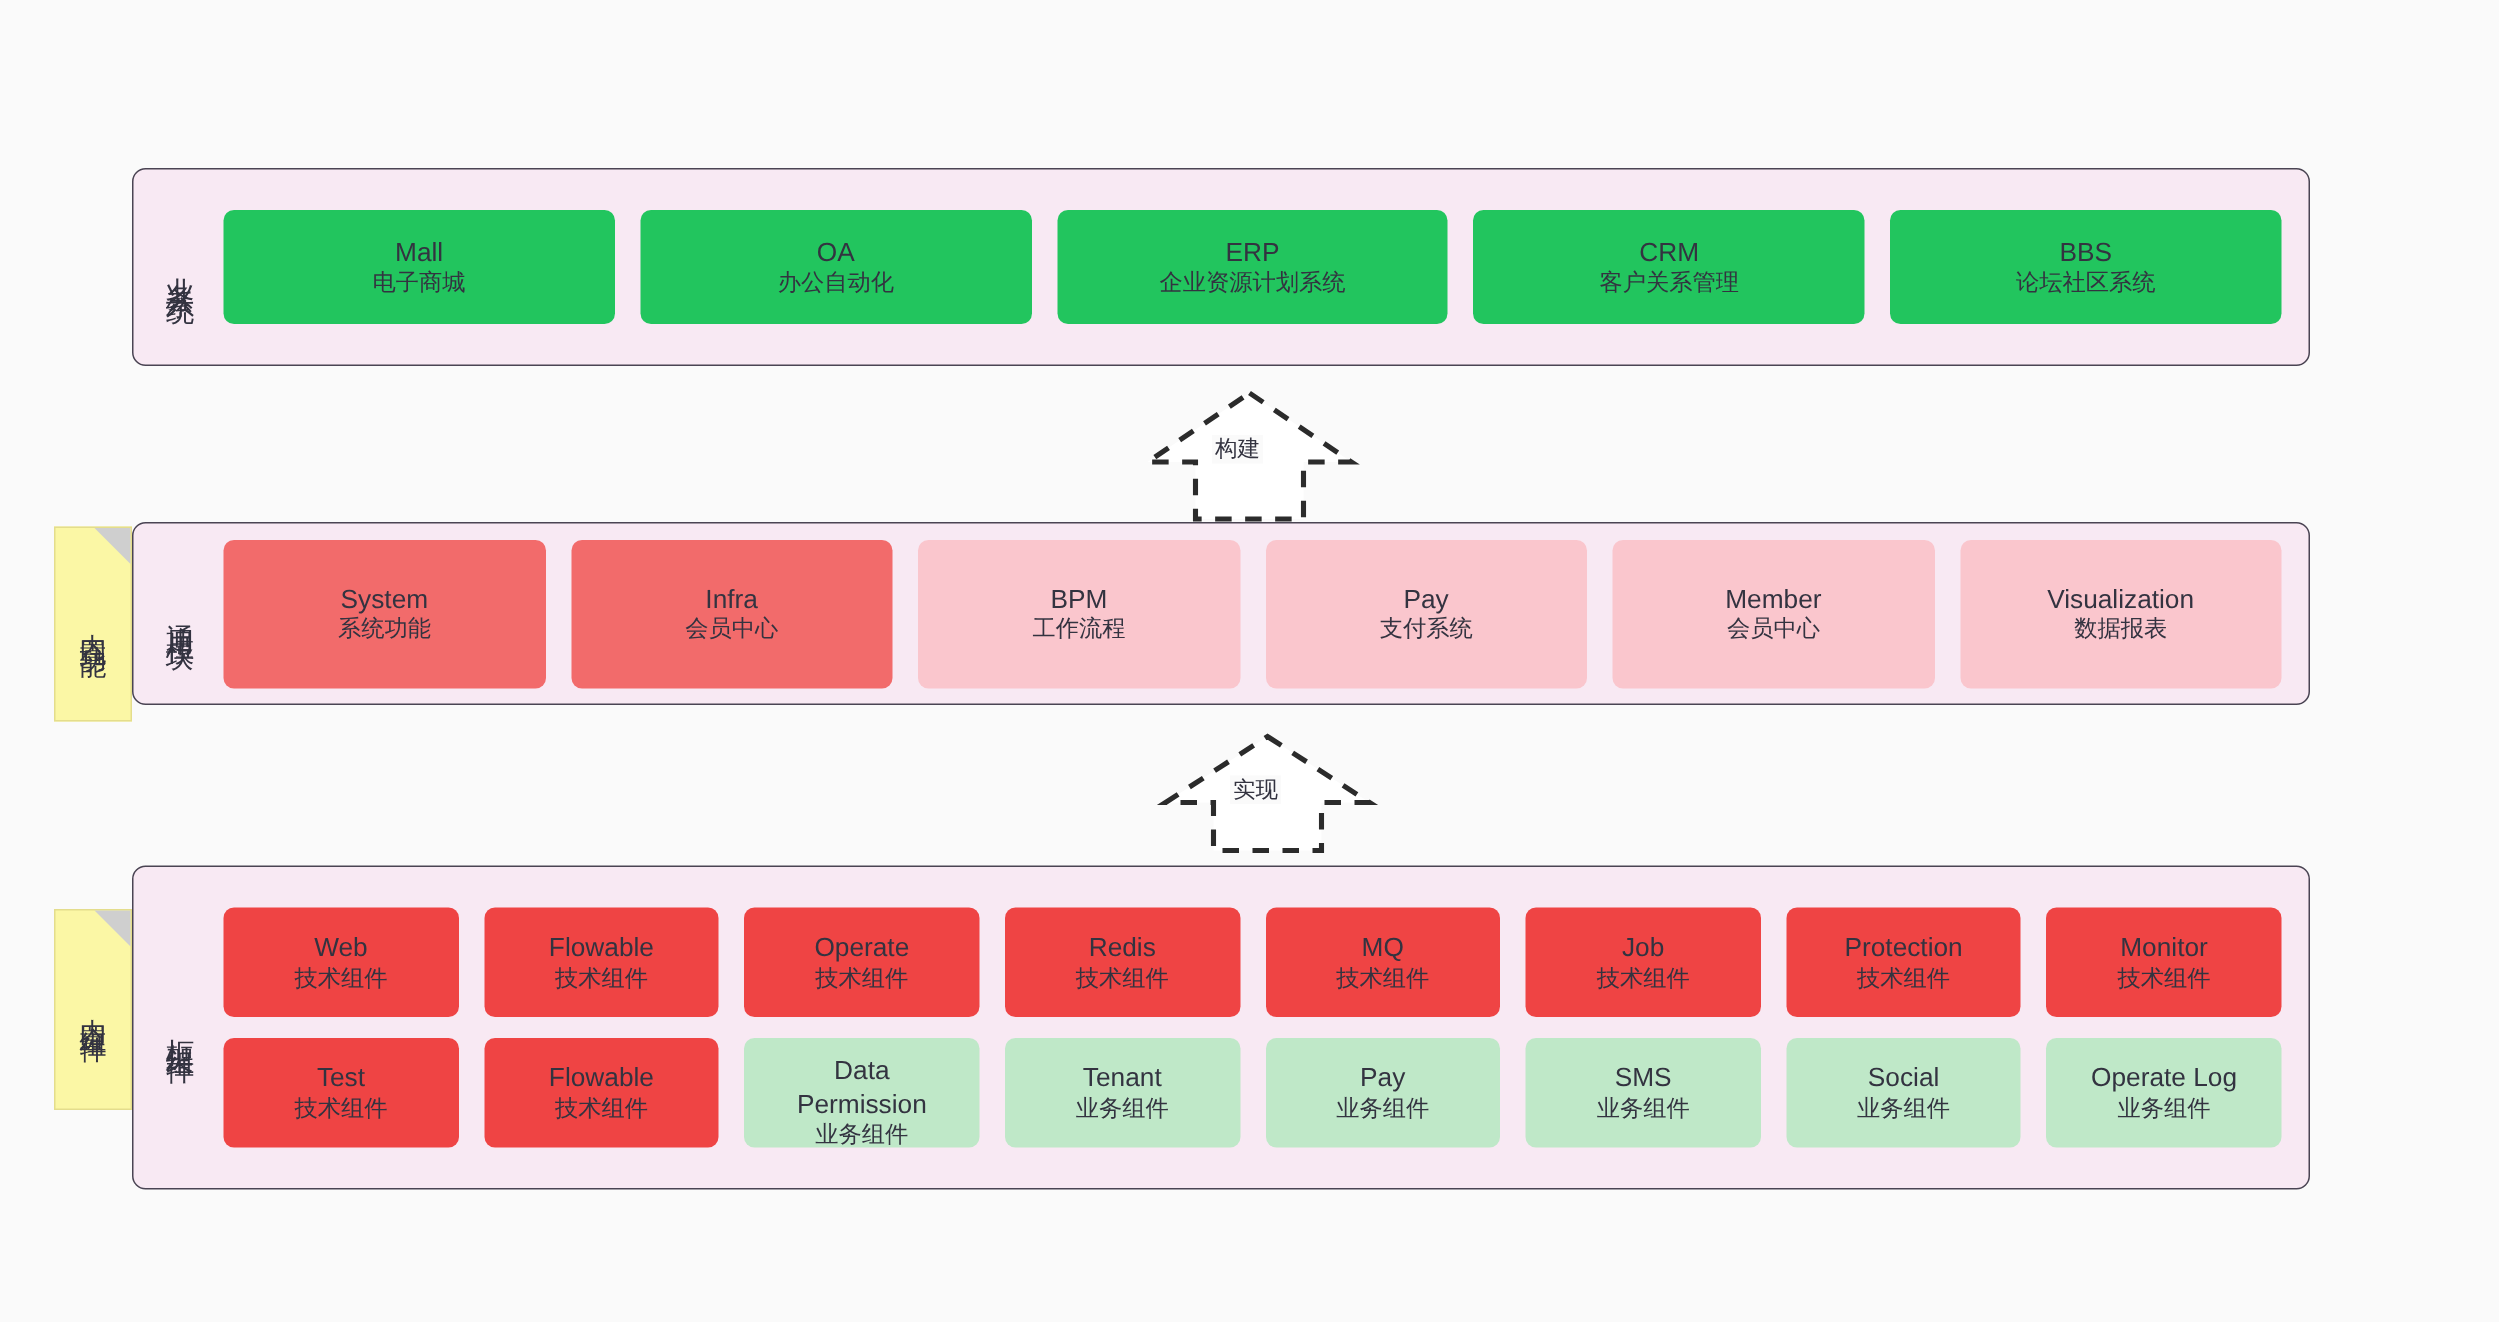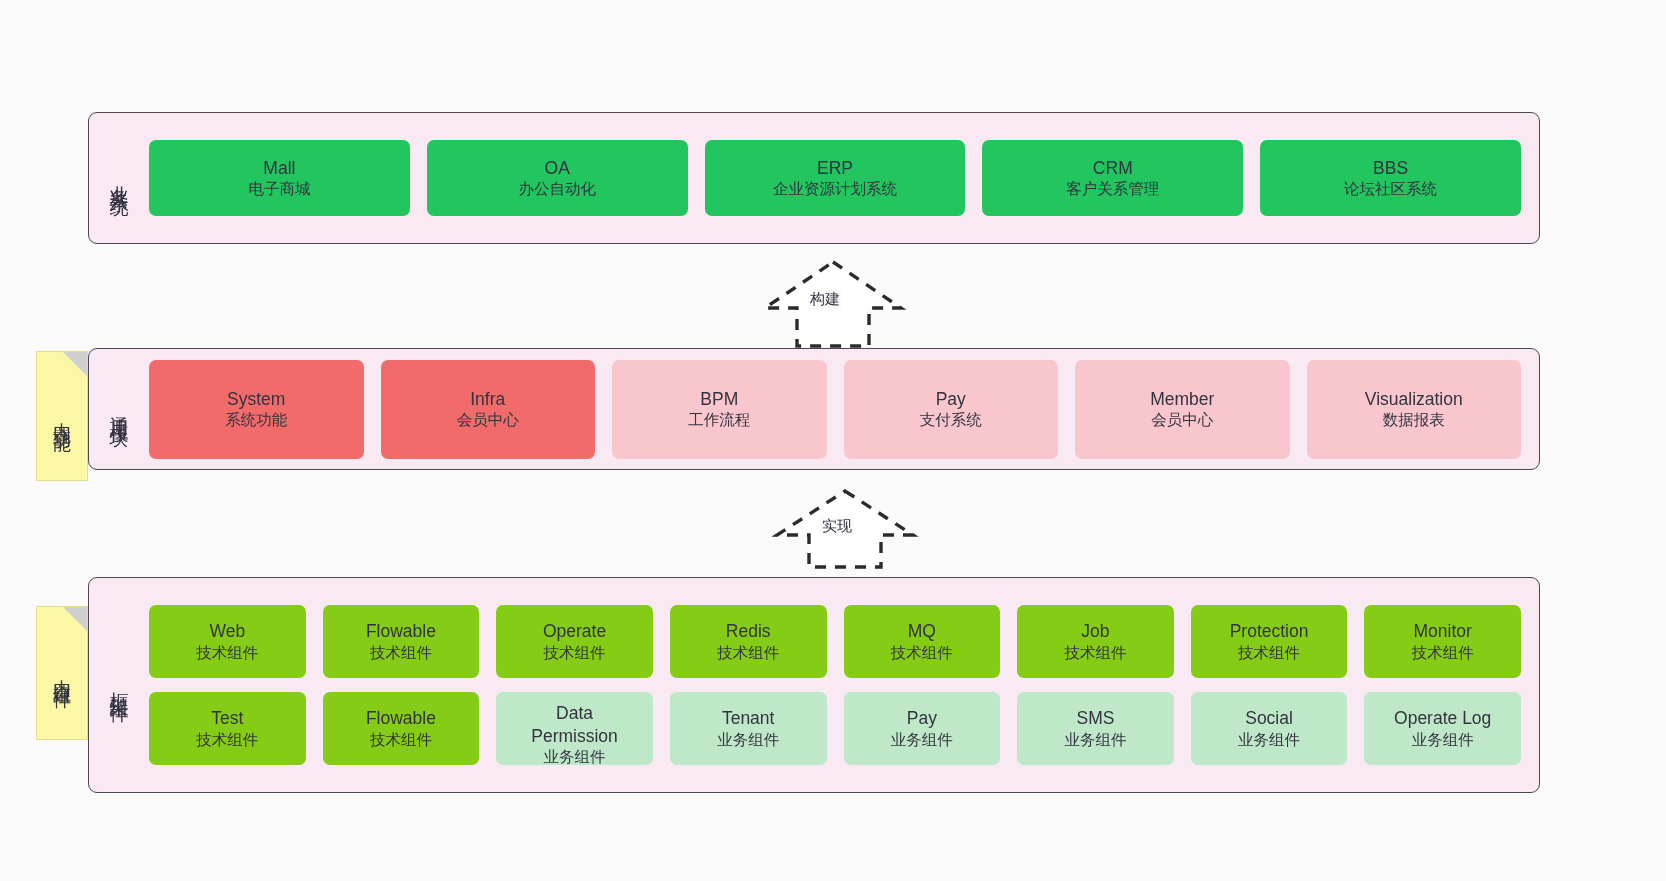--- a/index.html
+++ b/index.html
@@ -87,21 +87,21 @@
     color: #333340;
   }
 
   .h-biz   { height: 76px; }
   .h-mod   { height: 99px; }
   .h-comp  { height: 73px; }
 
   .c-blue        { background: #22c55e; }
   .c-red-strong  { background: #f26b6b; }
   .c-red-light   { background: #fac6cd; }
-  .c-green       { background: #84cc16; }
+  .c-green       { background: #ef4444; }
   .c-green-light { background: #bfe8c8; }
 
   
   .note {
     position: absolute;
     background: #fbf7a5;
     border: 1px solid #e4dd8c;
     box-sizing: border-box;
     display: flex;
     align-items: center;

